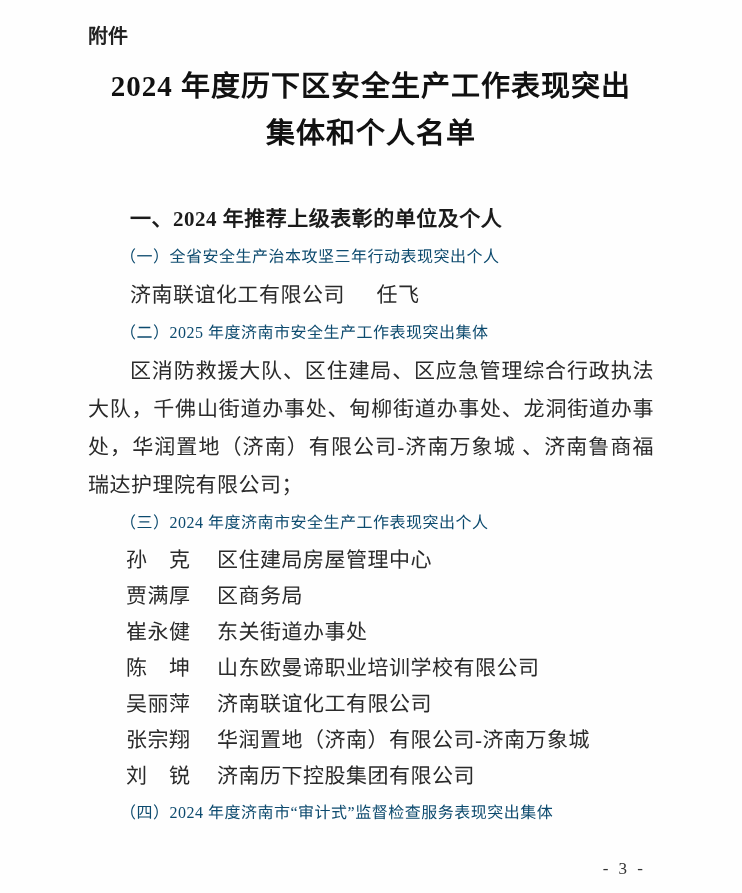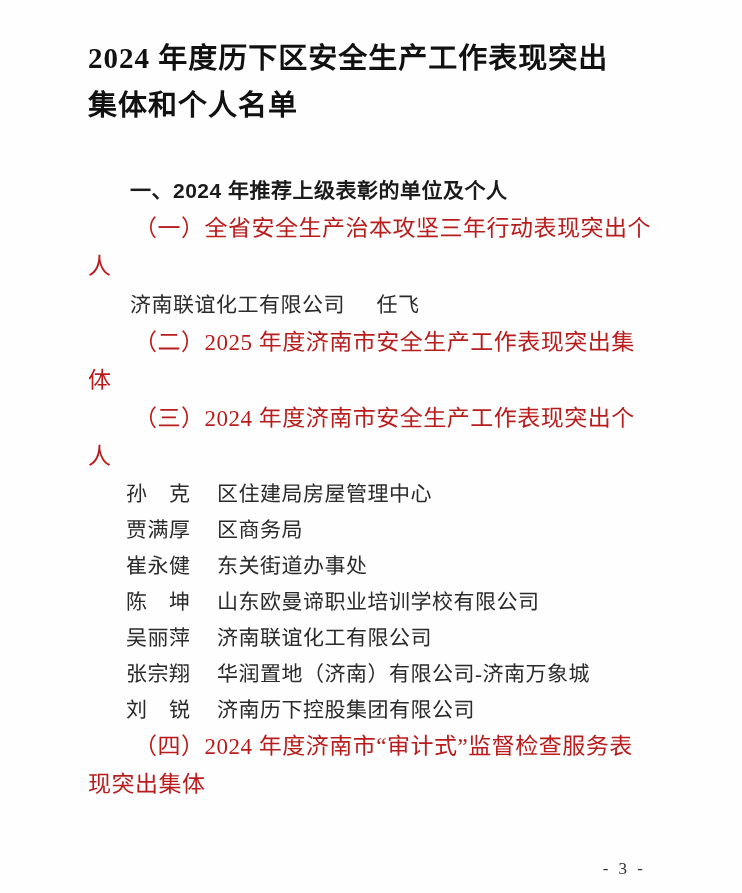--- a/index.html
+++ b/index.html
@@ -20,44 +20,45 @@
   }
   .attachment {
     font-family: "Liberation Sans", "DejaVu Sans", sans-serif;
     font-weight: 600;
     font-size: 20px;
     line-height: 28px;
     color: #222222;
   }
   .title {
     margin-top: 13px;
+    text-align: center;
     font-weight: 700;
     font-size: 29px;
     line-height: 47px;
     letter-spacing: 1px;
     color: #111111;
   }
   .body {
     margin-top: 43px;
   }
   .h-bold {
-    font-family: Liberation Sans, sans-serif;
+    font-family: Liberation Serif, serif;
     font-weight: 700;
     font-size: 21px;
     line-height: 38px;
     text-indent: 2em;
     letter-spacing: 0.5px;
     color: #1b1b1b;
   }
   .h-sub {
-    font-size: 23px;
+    font-size: 16px;
     line-height: 38px;
     text-indent: 2em;
     letter-spacing: 0.5px;
-    color: #b91c1c;
+    color: #0c4a6e;
   }
   .line {
     font-size: 21px;
     line-height: 38px;
     text-indent: 2em;
     letter-spacing: 0.5px;
     color: #2a2a2a;
   }
   .line .awardee-name {
     margin-left: 1.5em;
@@ -91,38 +92,40 @@
     font-size: 17px;
     letter-spacing: 3px;
     color: #333333;
   }
 </style>
 </head>
 <body>
 
 <div class="page">
 
+  <div class="attachment">附件</div>
 
   <div class="title">
     <div>2024 年度历下区安全生产工作表现突出</div>
     <div>集体和个人名单</div>
   </div>
 
   <div class="body">
 
     <div class="h-bold">一、2024 年推荐上级表彰的单位及个人</div>
 
     <div class="h-sub">（一）全省安全生产治本攻坚三年行动表现突出个人</div>
 
     <div class="line">
       <span>济南联谊化工有限公司</span><span class="awardee-name">任飞</span>
     </div>
 
     <div class="h-sub">（二）2025 年度济南市安全生产工作表现突出集体</div>
 
+    <p class="para">区消防救援大队、区住建局、区应急管理综合行政执法大队，千佛山街道办事处、甸柳街道办事处、龙洞街道办事处，华润置地（济南）有限公司-济南万象城 、济南鲁商福瑞达护理院有限公司；</p>
 
     <div class="h-sub">（三）2024 年度济南市安全生产工作表现突出个人</div>
 
     <div class="row">
       <span class="nm">孙　克</span><span class="org">区住建局房屋管理中心</span>
     </div>
     <div class="row">
       <span class="nm">贾满厚</span><span class="org">区商务局</span>
     </div>
     <div class="row">

